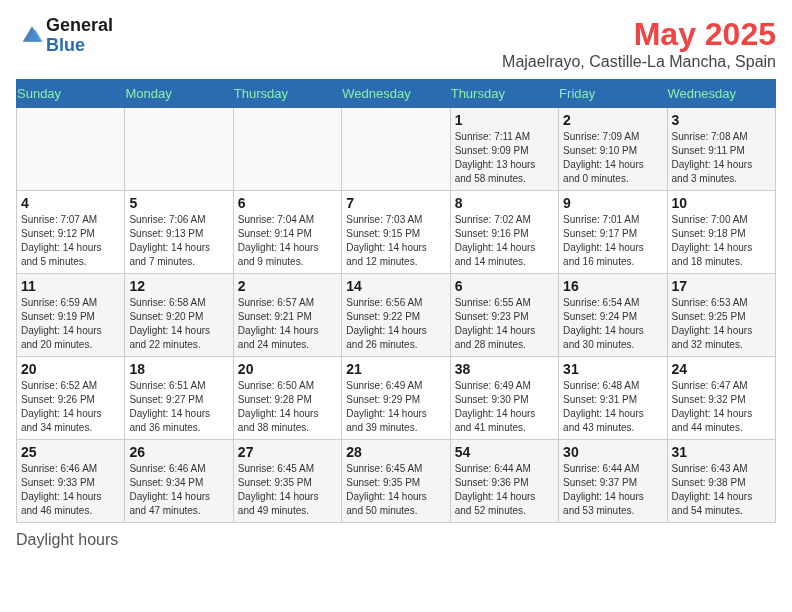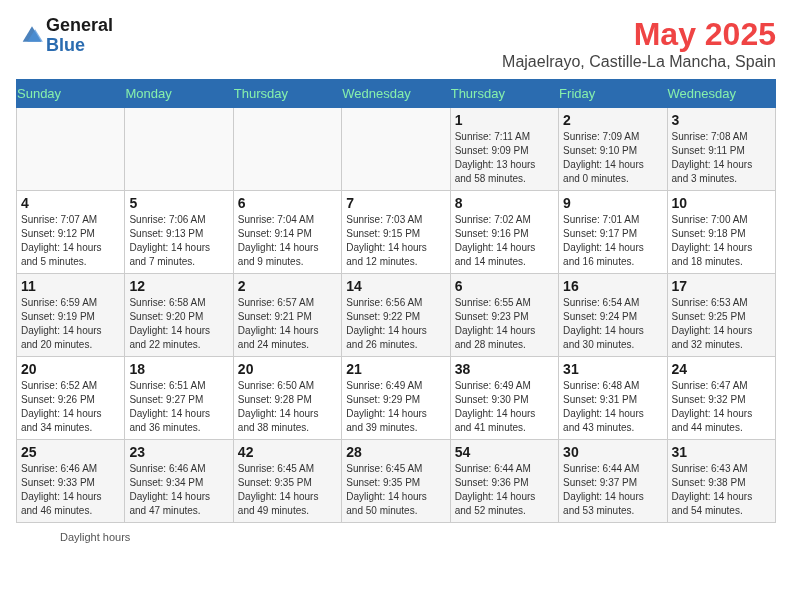--- a/index.html
+++ b/index.html
@@ -83,24 +83,23 @@
     .day-info {
       color: #333;
       font-size: 10px;
       line-height: 1.4;
     }
     .empty-cell {
       background: #f9f9f9 !important;
     }
     .footer-note {
       margin-top: 8px;
-      font-size: 11px;
+      font-size: 16px;
       color: #555;
       text-align: left;
-      margin-left: 44px;
     }
   </style>
 </head>
 <body>
 
 <div class="header-area">
   <div class="logo">
     <div>
       <svg class="logo-icon" viewBox="0 0 36 36" xmlns="http://www.w3.org/2000/svg">
         <polygon points="6,28 18,8 30,28" fill="#2b6cb0" opacity="0.85"></polygon>
@@ -240,25 +239,25 @@
           <span class="day-number">24</span>
           <div class="day-info">Sunrise: 6:47 AM<br>Sunset: 9:32 PM<br>Daylight: 14 hours and 44 minutes.</div>
         </td>
       </tr>
       <tr>
         <td>
           <span class="day-number">25</span>
           <div class="day-info">Sunrise: 6:46 AM<br>Sunset: 9:33 PM<br>Daylight: 14 hours and 46 minutes.</div>
         </td>
         <td>
-          <span class="day-number">23</span>
+          <span class="day-number">26</span>
           <div class="day-info">Sunrise: 6:46 AM<br>Sunset: 9:34 PM<br>Daylight: 14 hours and 47 minutes.</div>
         </td>
         <td>
-          <span class="day-number">42</span>
+          <span class="day-number">27</span>
           <div class="day-info">Sunrise: 6:45 AM<br>Sunset: 9:35 PM<br>Daylight: 14 hours and 49 minutes.</div>
         </td>
         <td>
           <span class="day-number">28</span>
           <div class="day-info">Sunrise: 6:45 AM<br>Sunset: 9:35 PM<br>Daylight: 14 hours and 50 minutes.</div>
         </td>
         <td>
           <span class="day-number">54</span>
           <div class="day-info">Sunrise: 6:44 AM<br>Sunset: 9:36 PM<br>Daylight: 14 hours and 52 minutes.</div>
         </td>

